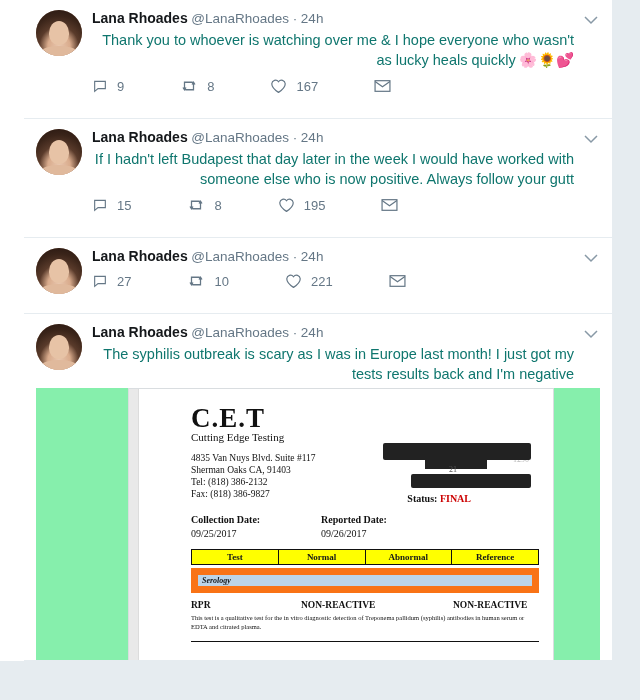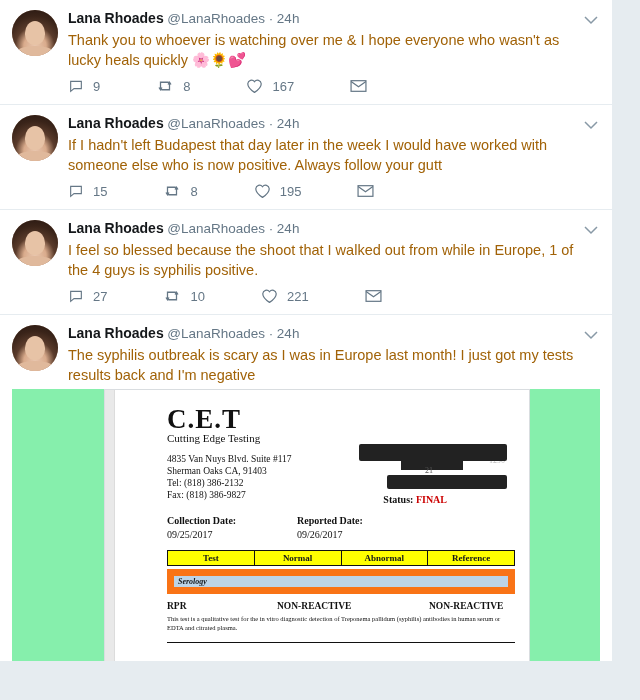--- a/index.html
+++ b/index.html
@@ -15,24 +15,25 @@
     color: #14171a;
     overflow: hidden;
   }
   .feed {
     width: 612px;
     margin: 0;
     background: #ffffff;
   }
   .tweet {
     display: flex;
-    padding: 10px 12px 4px 12px;
+    padding: 10px 12px 18px 12px;
     border-bottom: 1px solid #e6ecf0;
     background: #ffffff;
     position: relative;
+    margin-left: 24px;
   }
   .avatar {
     width: 46px;
     height: 46px;
     border-radius: 50%;
     flex: 0 0 46px;
     margin-right: 10px;
     overflow: hidden;
     background: #b99b86;
     position: relative;
@@ -73,22 +74,23 @@
     color: #14171a;
   }
   .handle, .time, .dot {
     color: #657786;
     font-size: 13.5px;
   }
   .text {
     margin-top: 3px;
     font-size: 14.5px;
     line-height: 20px;
-    color: #a16207;
+    color: #0f766e;
     word-wrap: break-word;
+    text-align: right;
   }
   .actions {
     display: flex;
     align-items: center;
     margin-top: 8px;
     margin-bottom: 6px;
     color: #657786;
   }
   .act {
     display: flex;
@@ -414,21 +416,20 @@
       <div class="face"></div>
       <div class="shoulder"></div>
     </div>
     <div class="body">
       <div class="head">
         <span class="name">Lana Rhoades</span>
         <span class="handle">@LanaRhoades</span>
         <span class="dot">·</span>
         <span class="time">24h</span>
       </div>
-      <div class="text">I feel so blessed because the shoot that I walked out from while in Europe, 1 of the 4 guys is syphilis positive.</div>
       <div class="actions">
         <div class="act">
           <span>
             <svg width="16" height="16" viewBox="0 0 24 24">
                 <path fill="none" stroke="#657786" stroke-width="1.7" d="M4 5h16v11H9l-5 4z"></path>
               </svg>
           </span>
           <span class="cnt">27</span>
         </div>
         <div class="act">

